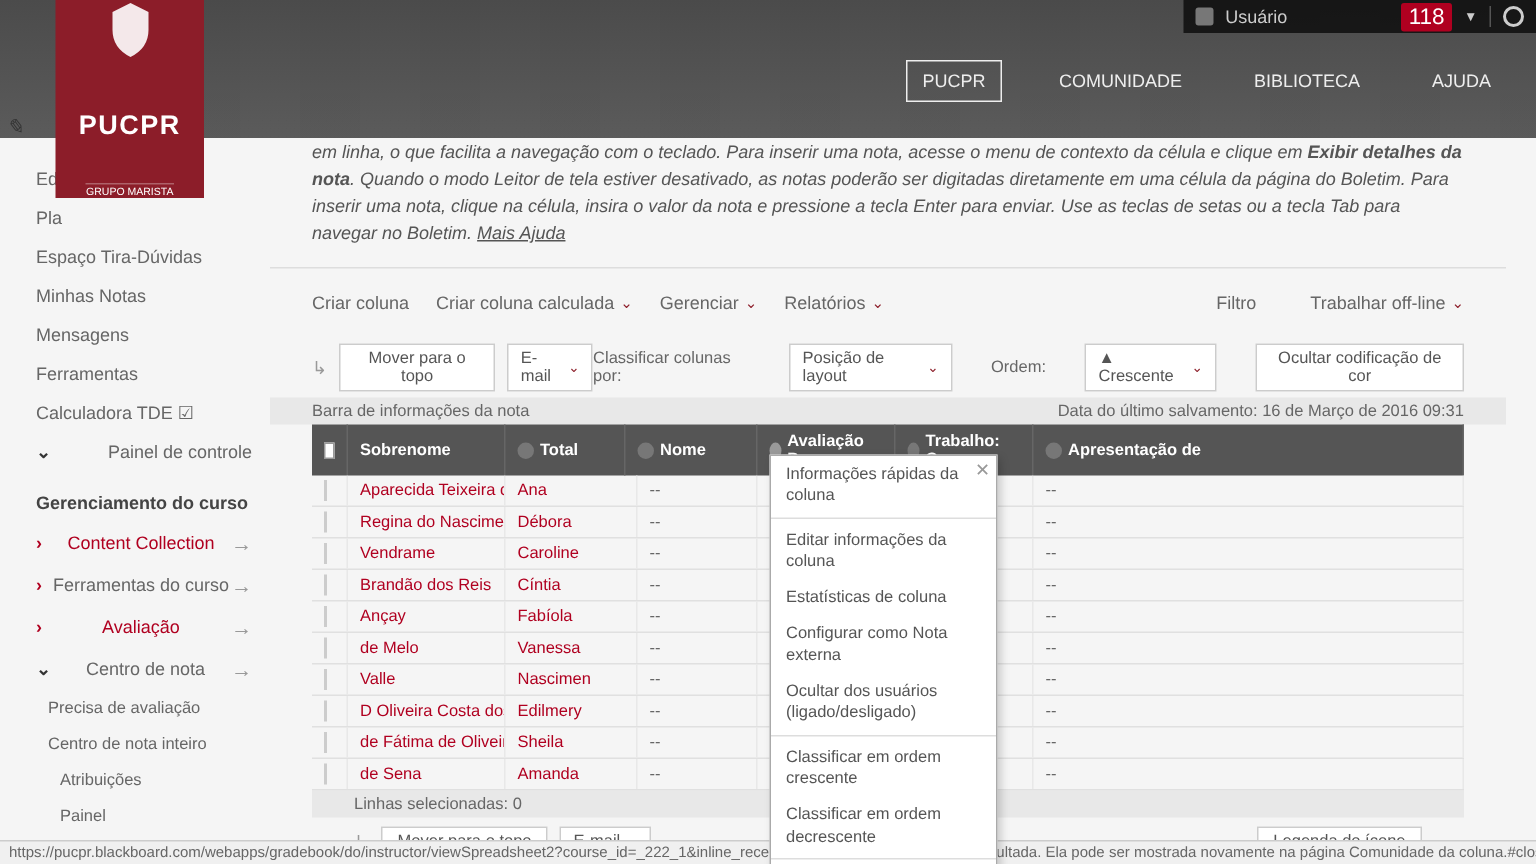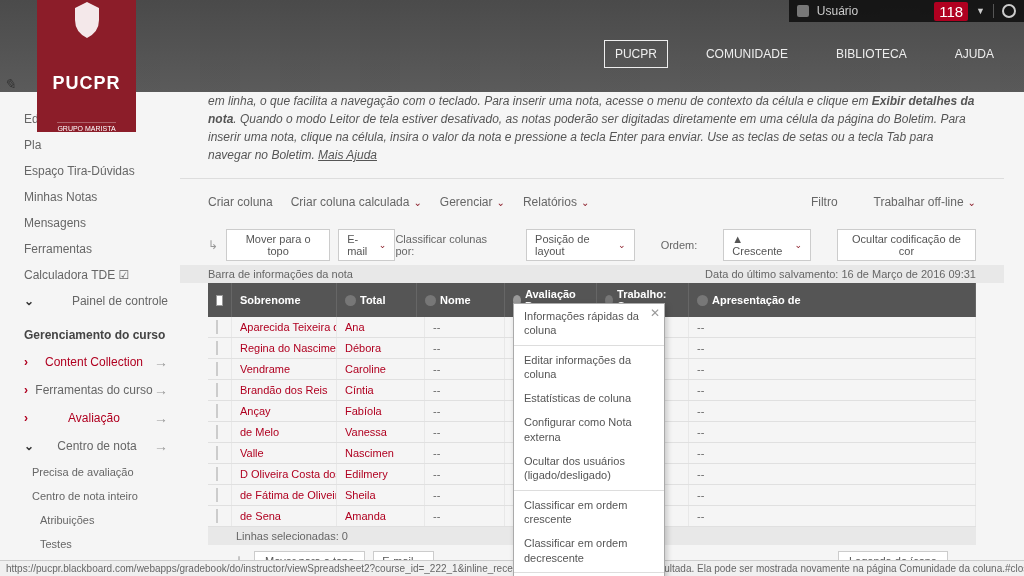--- a/index.html
+++ b/index.html
@@ -157,21 +157,21 @@
   <div class="item sub">
       <span>Precisa de avaliação</span>
     </div>
   <div class="item sub">
       <span>Centro de nota inteiro</span>
     </div>
   <div class="item sub" style="padding-left:16px">
       <span>Atribuições</span>
     </div>
   <div class="item sub" style="padding-left:16px">
-      <span>Testes</span>
+      <span>Painel</span>
     </div>
   <div class="item expandable red">
       <span>Usuários e grupos</span>
       <span class="arrow">→</span>
     </div>
 
 </div>
 
 <div class="main">
   <div class="help-text">

